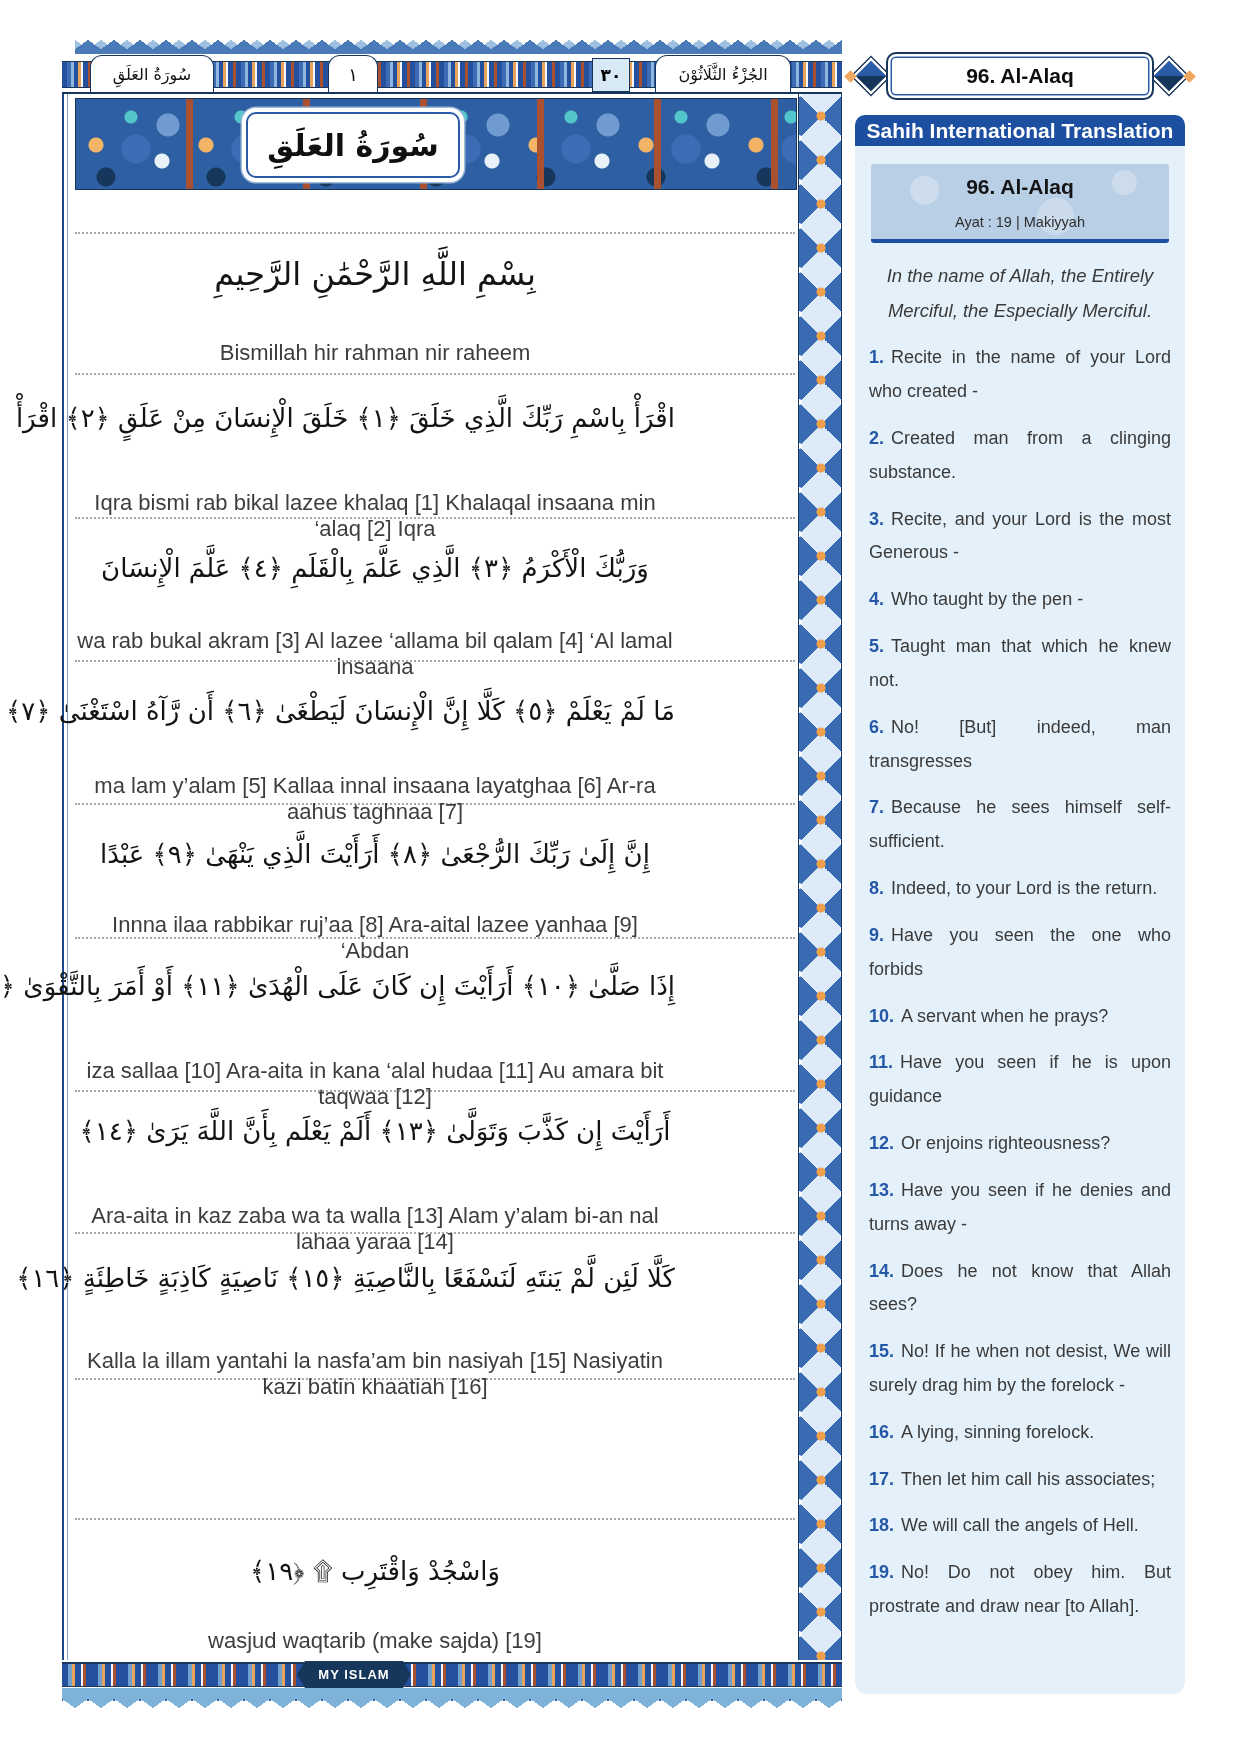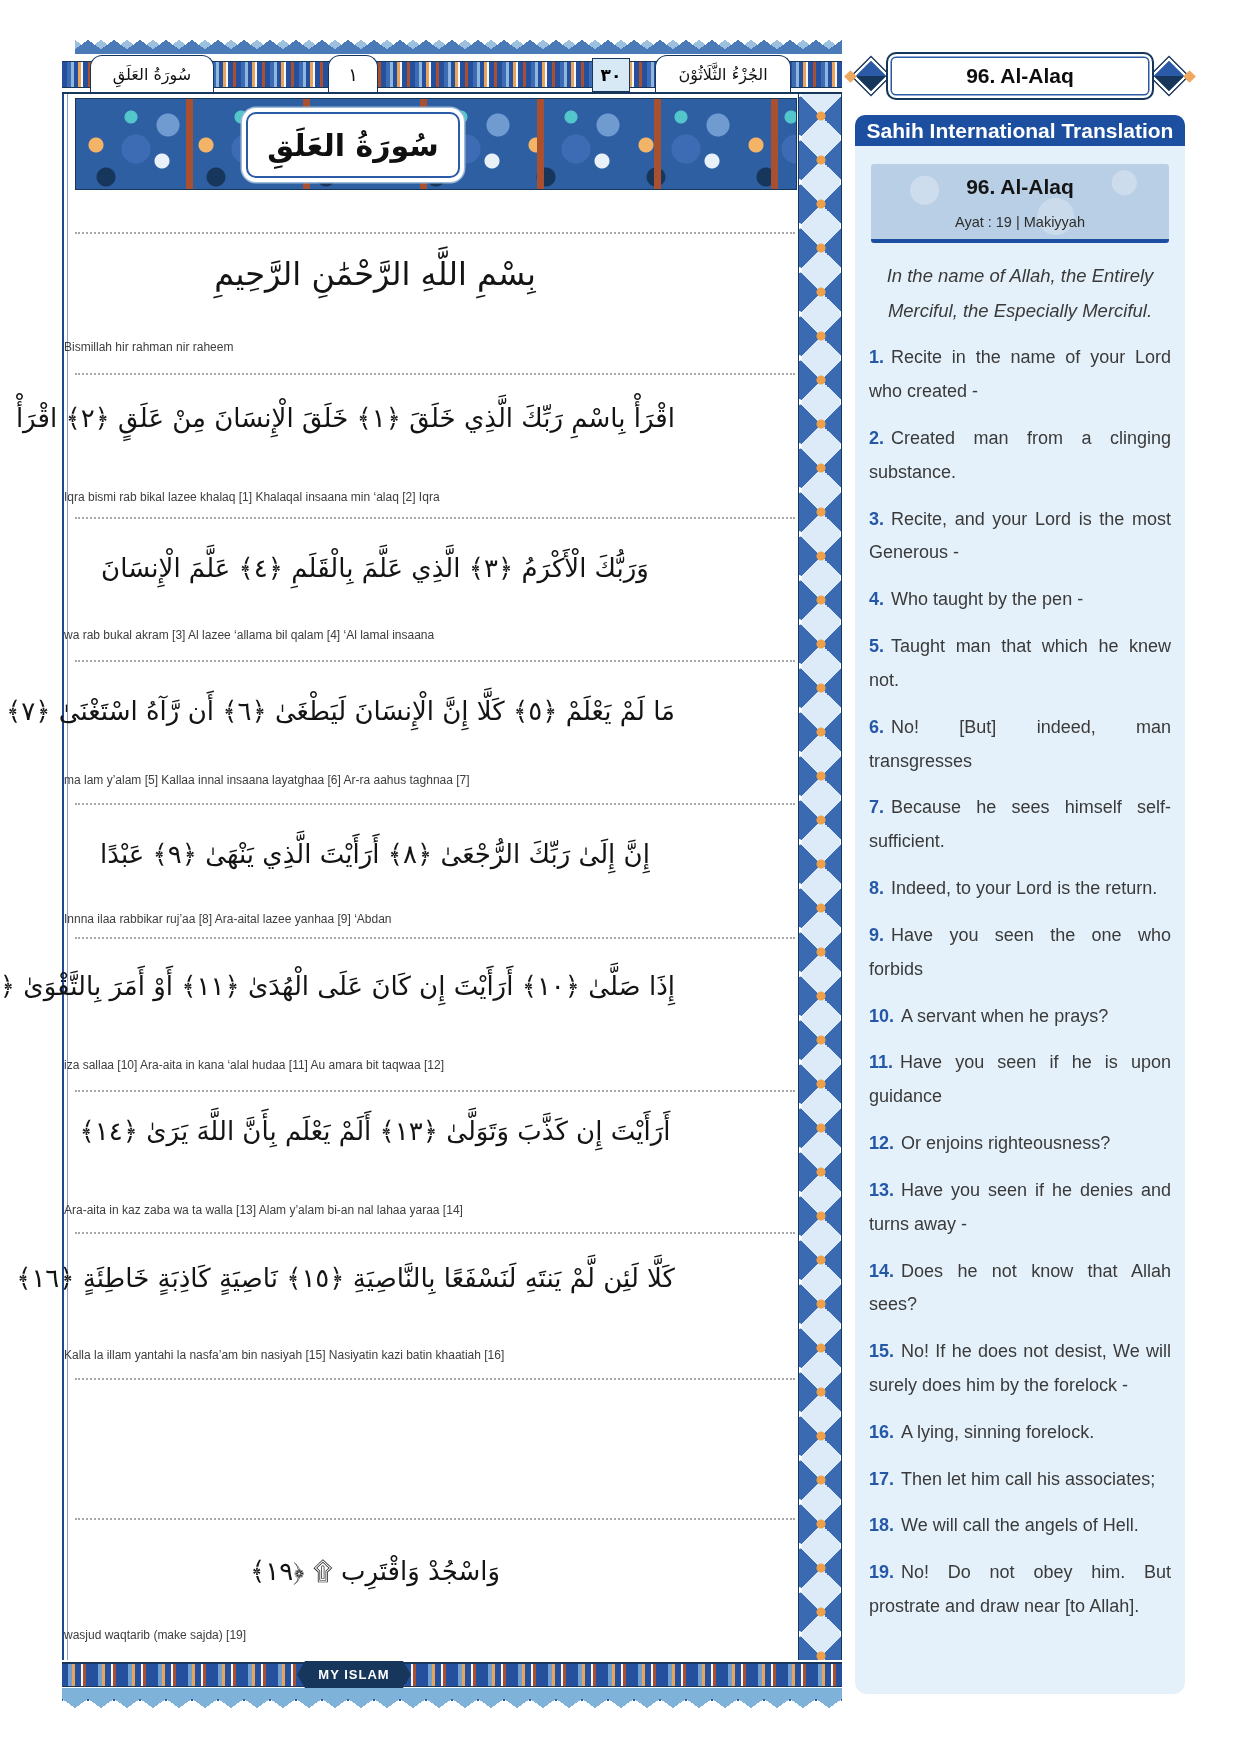--- a/index.html
+++ b/index.html
@@ -68,22 +68,22 @@
       conic-gradient(from 45deg, #3a6ab2 0 90deg, #dcebf7 90deg 180deg, #3a6ab2 180deg 270deg, #dcebf7 270deg 360deg);
     background-size:44px 44px, 44px 44px, 44px 44px;
     background-position:0 0, 22px 22px, 0 0; }
 
   .sep { position:absolute; left:13px; width:720px; border-top:2px dotted #a8a8a8; }
 
   .bismillah-ar { position:absolute; left:13px; width:600px; text-align:center;
     font-size:32px; color:#141414; }
   .ayah-ar { position:absolute; left:13px; width:600px; text-align:center;
     font-size:26px; line-height:1.3; color:#141414; white-space:nowrap; }
-  .translit { position:absolute; left:2px; width:600px; 
-    font-size:12px; color:#3d3d3d; }
+  .translit { position:absolute; left:13px; width:600px; text-align:center;
+    font-size:22px; color:#3d3d3d; }
 
   .bottom-border { position:absolute; left:0; right:0; top:1622px; height:50px; }
   .bottom-band { position:absolute; left:0; right:0; top:0; height:25px;
     border-top:2px solid #17365c; border-bottom:1.5px solid #17365c;
     background:
       repeating-linear-gradient(90deg,
         #24509e 0 6px, #6fa0cf 6px 10px, #e8a45b 10px 13px, #24509e 13px 19px,
         #f4f8fc 19px 21px, #a8502f 21px 24px, #24509e 24px 30px); }
   .hang-row { position:absolute; left:0; right:0; top:26px; height:20px;
     background-image:
@@ -251,21 +251,21 @@
       <p class="verse"><b class="vnum">5.</b><span>Taught man that which he knew not.</span></p>
       <p class="verse"><b class="vnum">6.</b><span>No! [But] indeed, man transgresses</span></p>
       <p class="verse"><b class="vnum">7.</b><span>Because he sees himself self-sufficient.</span></p>
       <p class="verse"><b class="vnum">8.</b><span>Indeed, to your Lord is the return.</span></p>
       <p class="verse"><b class="vnum">9.</b><span>Have you seen the one who forbids</span></p>
       <p class="verse"><b class="vnum">10.</b><span>A servant when he prays?</span></p>
       <p class="verse"><b class="vnum">11.</b><span>Have you seen if he is upon guidance</span></p>
       <p class="verse"><b class="vnum">12.</b><span>Or enjoins righteousness?</span></p>
       <p class="verse"><b class="vnum">13.</b><span>Have you seen if he denies and turns away -</span></p>
       <p class="verse"><b class="vnum">14.</b><span>Does he not know that Allah sees?</span></p>
-      <p class="verse"><b class="vnum">15.</b><span>No! If he does not desist, We will surely does him by the forelock -</span></p>
+      <p class="verse"><b class="vnum">15.</b><span>No! If he when not desist, We will surely drag him by the forelock -</span></p>
       <p class="verse"><b class="vnum">16.</b><span>A lying, sinning forelock.</span></p>
       <p class="verse"><b class="vnum">17.</b><span>Then let him call his associates;</span></p>
       <p class="verse"><b class="vnum">18.</b><span>We will call the angels of Hell.</span></p>
       <p class="verse"><b class="vnum">19.</b><span>No! Do not obey him. But prostrate and draw near [to Allah].</span></p>
 
     </div>
   </div>
 </div>
 
 </body></html>

